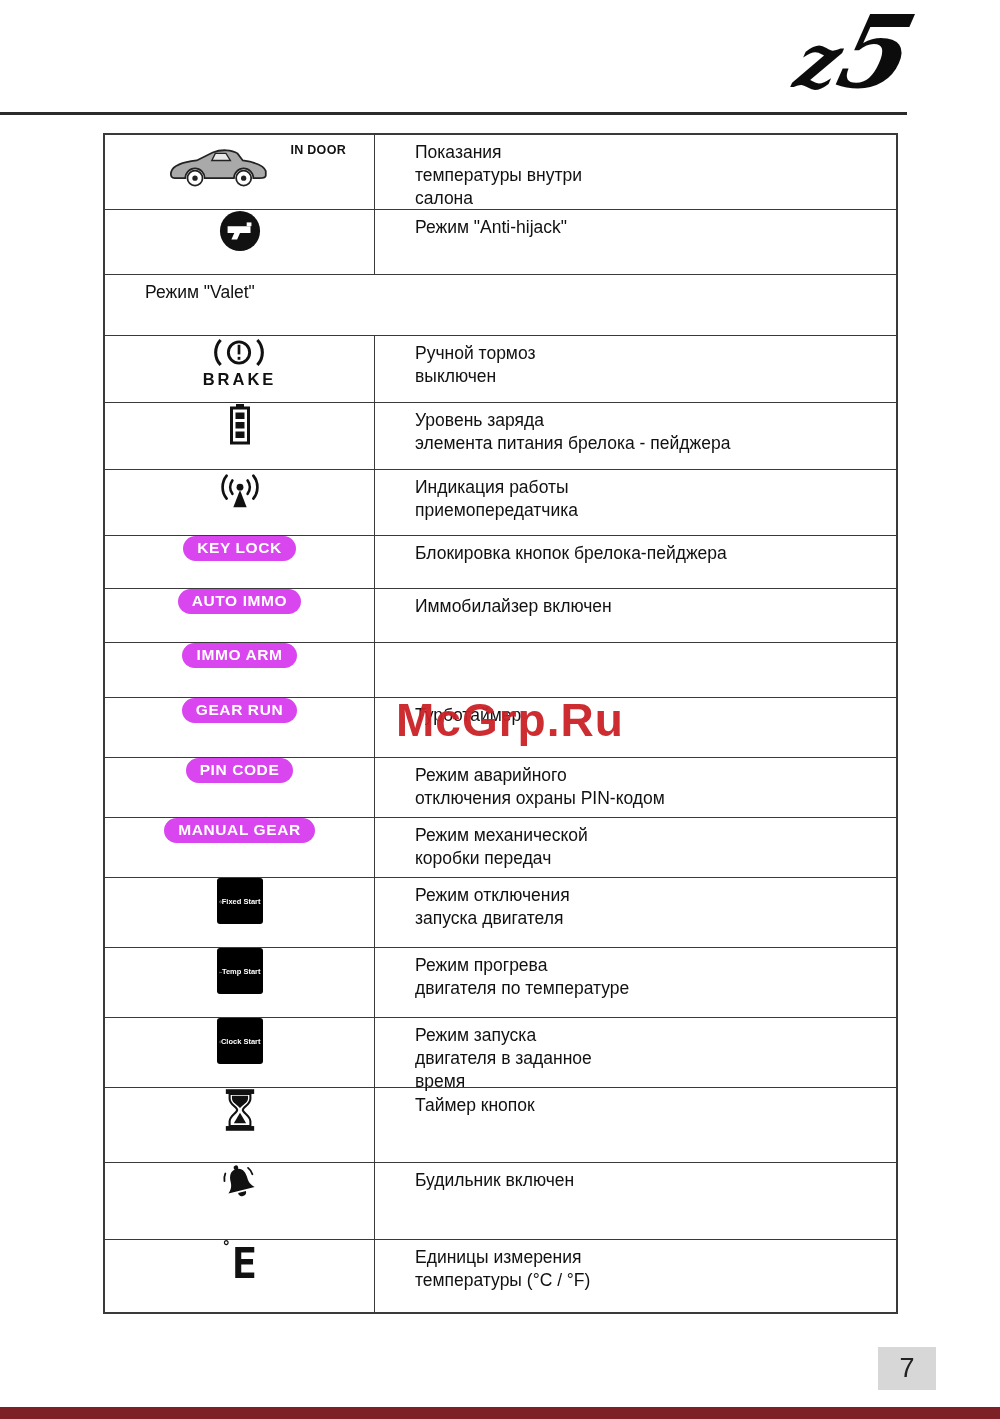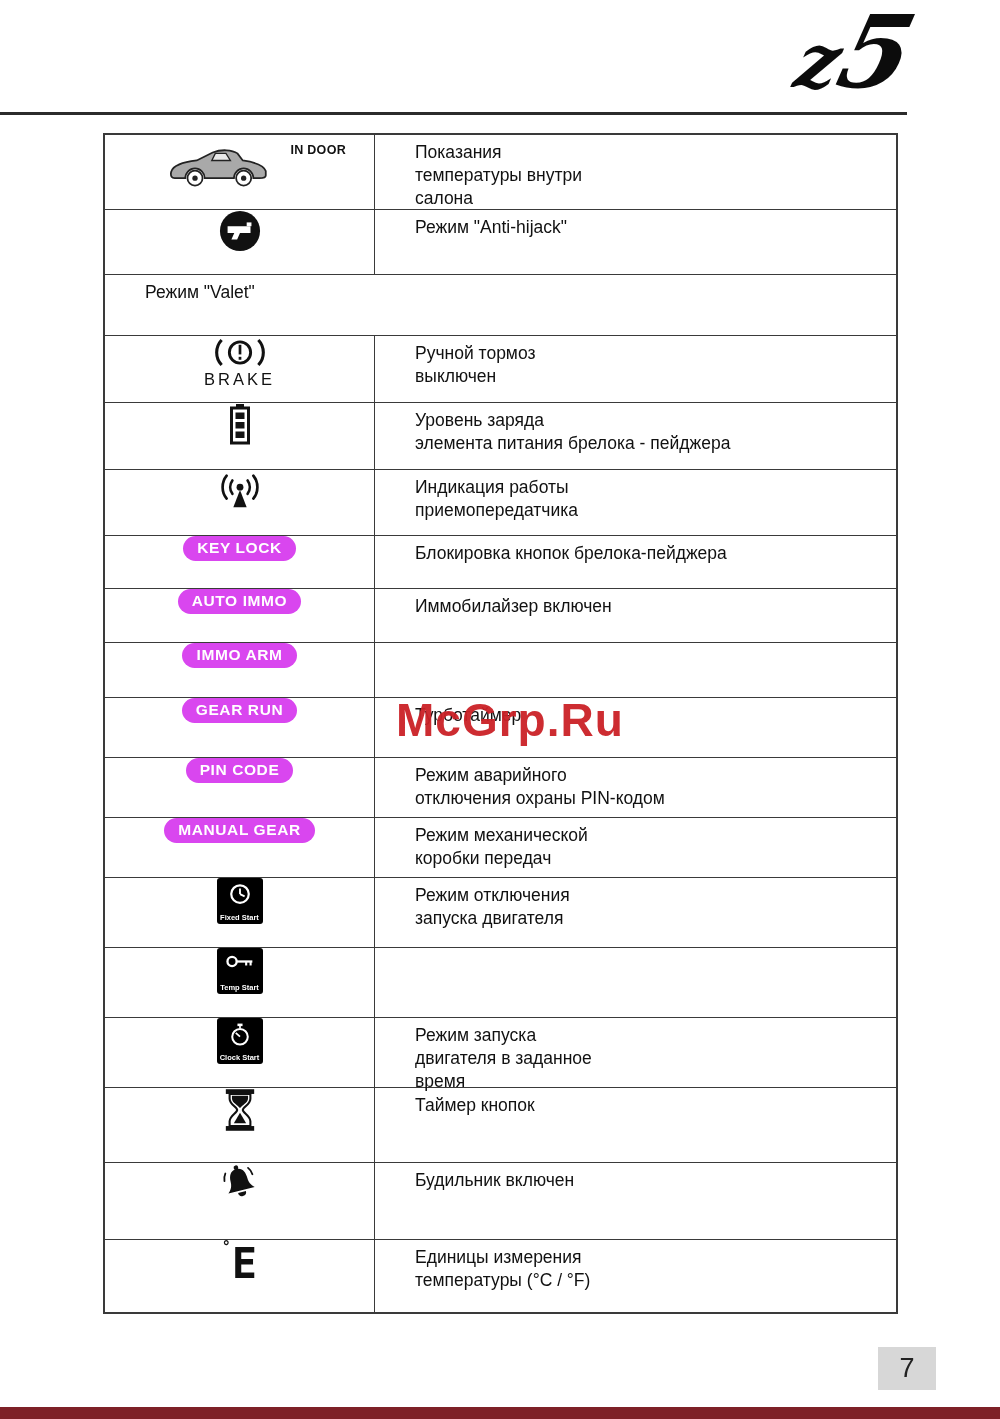--- a/index.html
+++ b/index.html
@@ -24,23 +24,23 @@
   .badge{background:#d946ef;color:#fff;font-weight:bold;font-size:15.5px;letter-spacing:.6px;padding:3px 14px 4px;border-radius:99px;white-space:nowrap;}
 
   .indoor-label{position:absolute;top:8px;right:28px;font-weight:bold;font-size:12.5px;letter-spacing:.3px;}
   .car-wrap{transform:translate(-22px,6px);}
 
   .zz{font-weight:800;line-height:1;}
   .z-big{font-size:44px;}
   .z-small{font-size:24px;position:relative;top:-16px;left:-2px;}
 
   .brake{display:flex;flex-direction:column;align-items:center;}
-  .brake-label{font-weight:normal;font-size:16.5px;letter-spacing:3px;margin-top:1px;}
-
-  .tile{width:46px;height:46px;background:#000;border-radius:3px;display:flex;flex-direction:column;align-items:center;justify-content:space-between;padding:5px 2px 3px;box-sizing:border-box;}
+  .brake-label{font-weight:bold;font-size:16.5px;letter-spacing:3px;margin-top:1px;}
+
+  .tile{width:46px;height:46px;background:#000;border-radius:3px;display:flex;flex-direction:row;align-items:center;justify-content:space-between;padding:5px 2px 3px;box-sizing:border-box;}
   .tile-label{color:#fff;font-size:7.5px;font-weight:bold;white-space:nowrap;line-height:1;}
 
   .bell-wrap{transform:rotate(-14deg);}
 
   .unit{font-family:"DejaVu Sans Mono",monospace;font-weight:bold;line-height:1;}
   .unit .deg{font-size:15px;vertical-align:26px;margin-right:1px;}
   .unit .letter{font-size:42px;}
 
   
   .watermark{position:absolute;left:396px;top:693px;font-size:46px;font-weight:800;color:#cb2127;letter-spacing:1px;opacity:.95;z-index:5;}
@@ -233,20 +233,24 @@
         <span class="tile">
           <svg viewBox="0 0 34 18" width="30" height="17">
             <circle cx="8" cy="9" r="5.2" fill="none" stroke="#fff" stroke-width="2.6"></circle>
             <line x1="13" y1="9" x2="31" y2="9" stroke="#fff" stroke-width="2.6"></line>
             <line x1="24" y1="9" x2="24" y2="13.5" stroke="#fff" stroke-width="2.4"></line>
             <line x1="29" y1="9" x2="29" y2="13.5" stroke="#fff" stroke-width="2.4"></line>
           </svg>
           <span class="tile-label">Temp Start</span>
         </span>
       </div>
+      <div class="desc-cell">
+          <span class="desc">Режим прогрева
+двигателя по температуре</span>
+        </div>
     </div>
 
     <div class="row" style="height:70px">
       <div class="icon-cell">
         <span class="tile">
           <svg viewBox="0 0 26 28" width="22" height="24">
             <rect x="10" y="0.5" width="6" height="3" fill="#fff"></rect>
             <line x1="13" y1="3.5" x2="13" y2="6" stroke="#fff" stroke-width="2"></line>
             <circle cx="13" cy="16" r="9.2" fill="none" stroke="#fff" stroke-width="2.4"></circle>
             <line x1="13" y1="16" x2="8" y2="11.5" stroke="#fff" stroke-width="2"></line>

